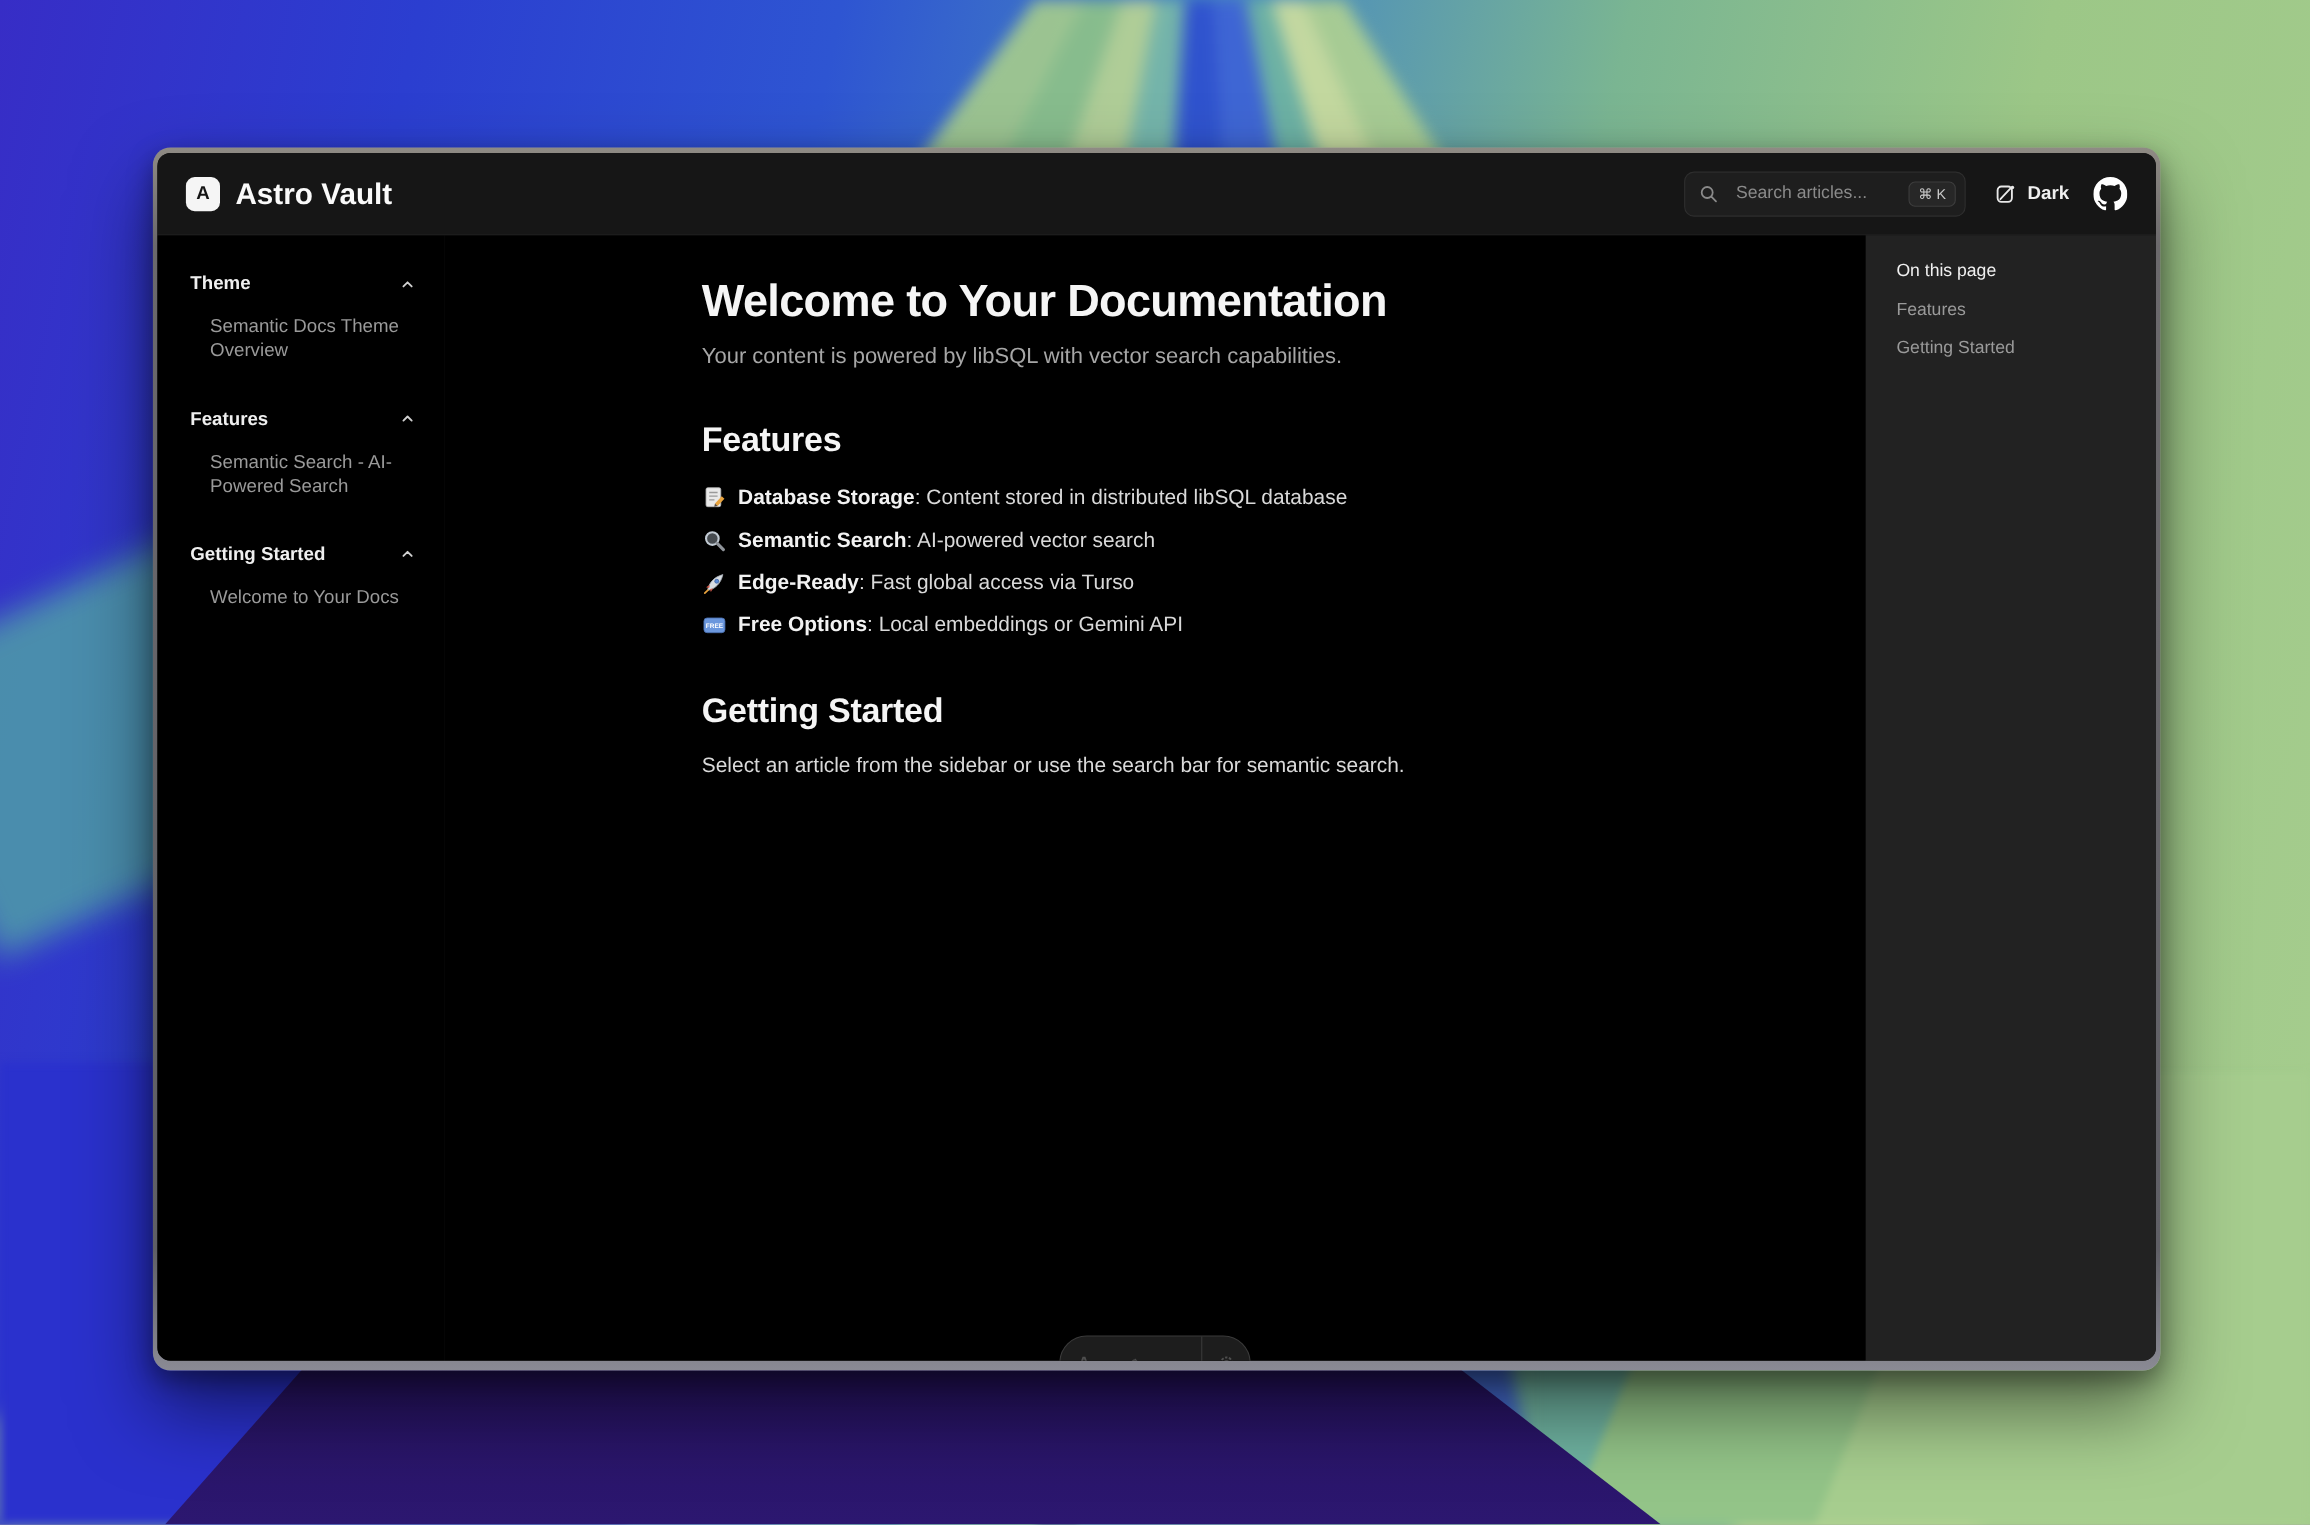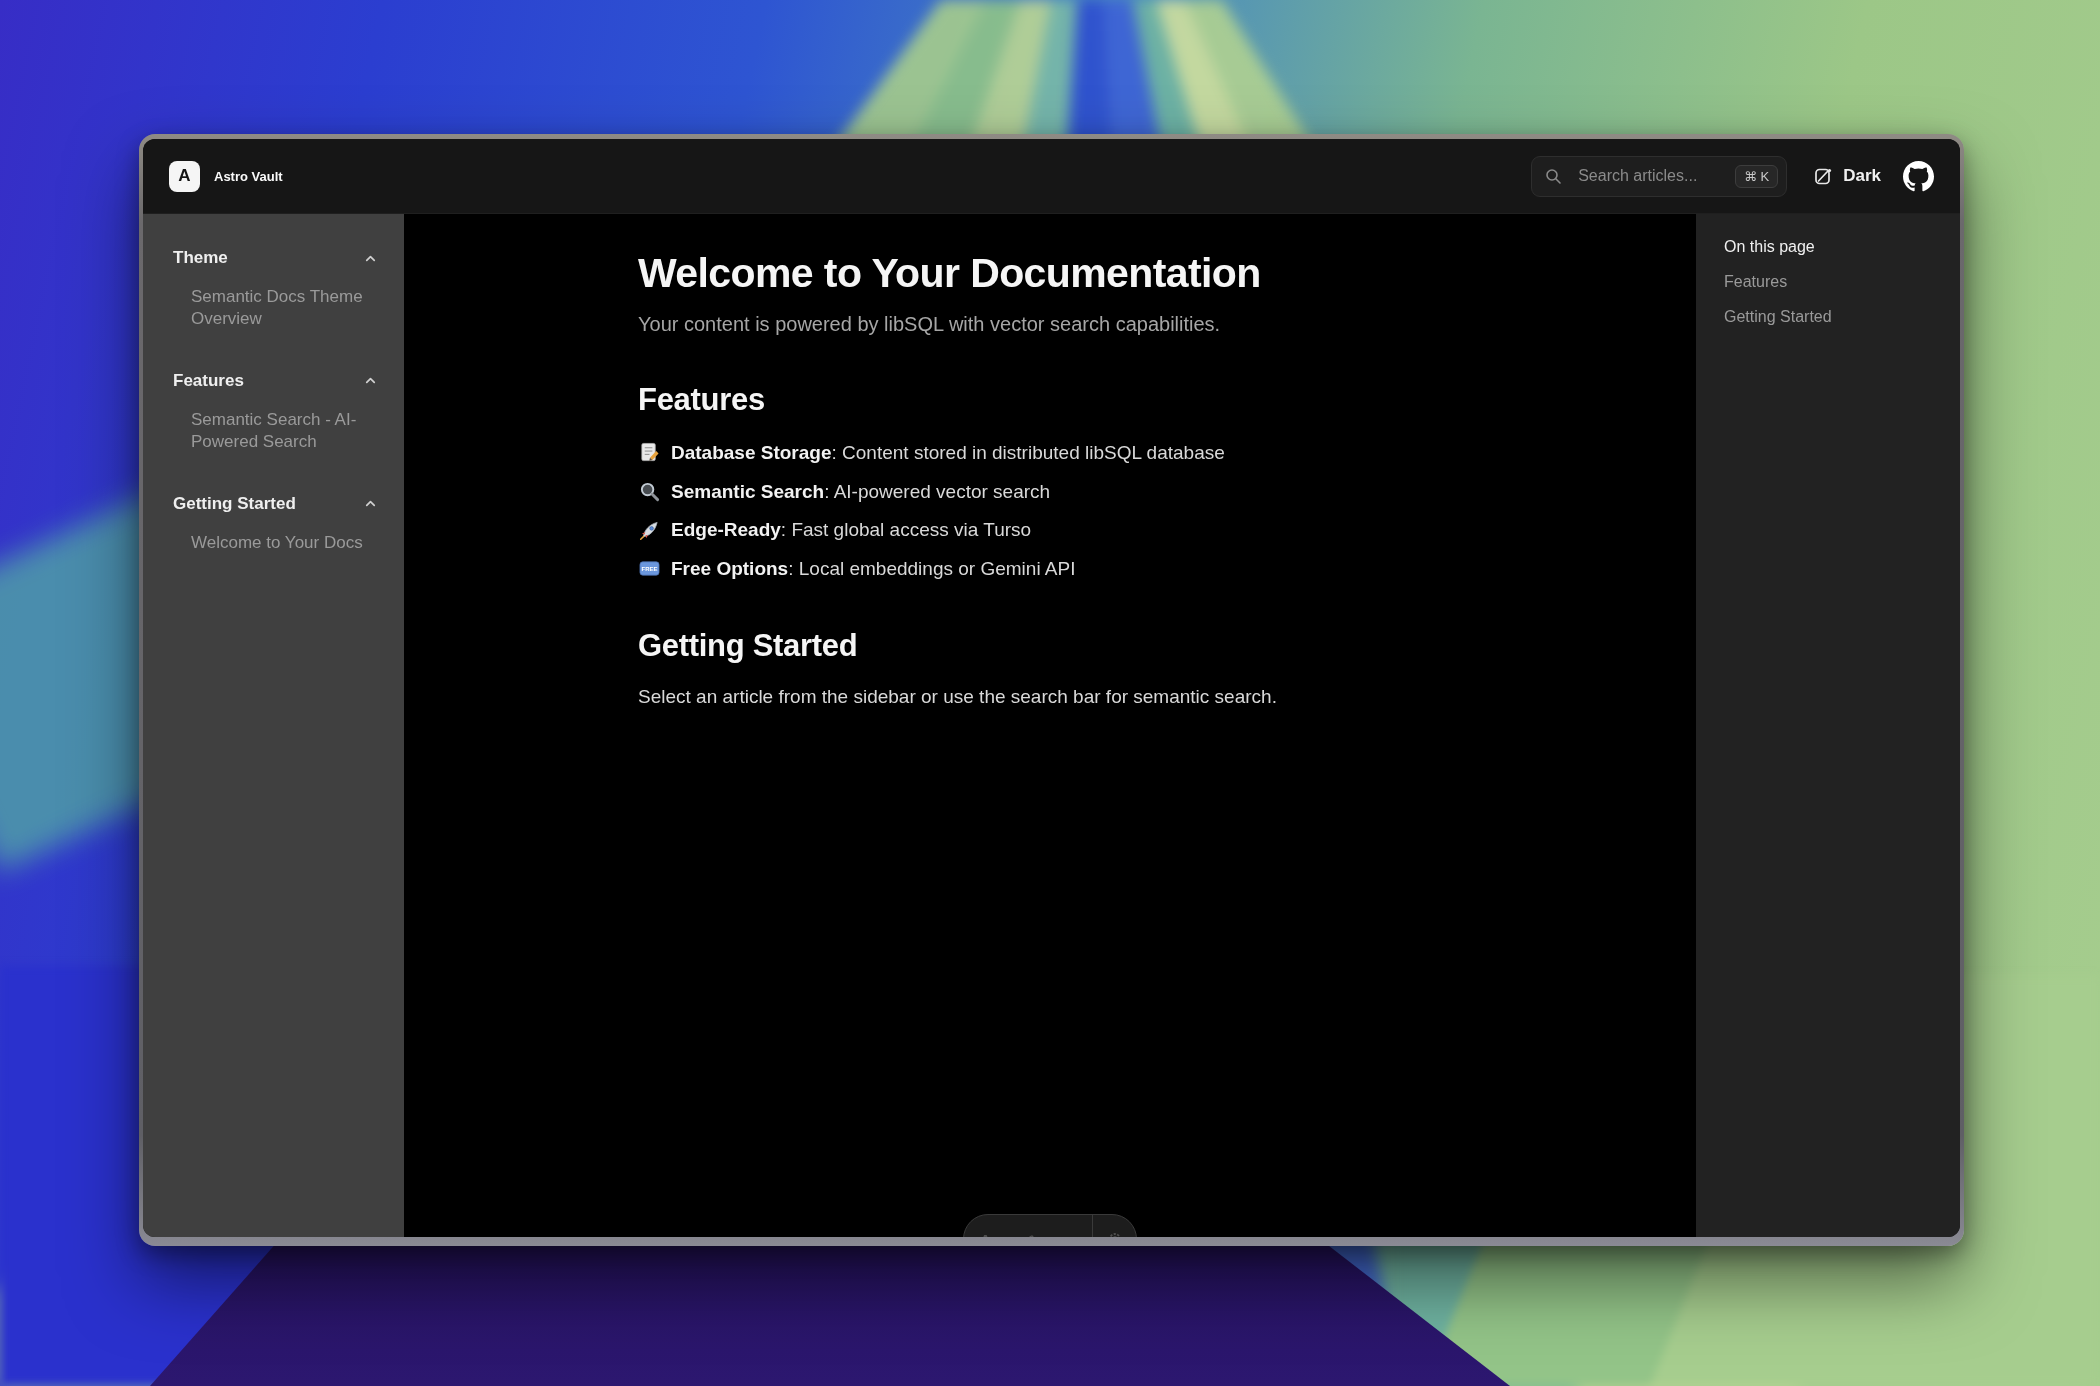--- a/index.html
+++ b/index.html
@@ -62,21 +62,21 @@
   .header {
     flex:none; height:75px; background:#161616;
     display:flex; align-items:center; padding:0 26px; gap:14px;
     border-bottom:1px solid rgba(255,255,255,.04);
   }
   .logo {
     width:31px; height:31px; background:#f5f5f5; border-radius:8px;
     color:#141414; font-weight:800; font-size:17px;
     display:flex; align-items:center; justify-content:center; cursor:pointer;
   }
-  .app-title { font-size:13px; font-weight:700; color:#fafafa; }
+  .app-title { font-size:27px; font-weight:700; color:#fafafa; }
   .search-box {
     margin-left:auto; width:256px; height:41px;
     background:#1e1e1e; border:1px solid #2e2e2e; border-radius:9px;
     display:flex; align-items:center; padding:0 8px 0 13px; gap:16px;
   }
   .search-box svg { flex:none; }
   .search-box input {
     flex:1; min-width:0; background:transparent; border:none; outline:none;
     color:#cfcfcf; font-size:16px; font-family:inherit;
   }
@@ -89,21 +89,21 @@
     display:flex; align-items:center; gap:9px; margin:0 8px 0 12px;
     color:#f0f0f0; font-size:17px; font-weight:600; cursor:pointer; background:none; border:none;
     font-family:inherit;
   }
   .gh-link { display:flex; align-items:center; cursor:pointer; }
 
   
   .body-row { flex:1; display:flex; min-height:0; }
 
   .sidebar {
-    flex:none; width:261px; background:#404040;
+    flex:none; width:261px; background:#000000;
     padding:34px 26px 0 30px;
   }
   .nav-section { margin-bottom:40px; }
   .nav-title-row {
     display:flex; justify-content:space-between; align-items:center;
     color:#efefef; font-size:17px; font-weight:700; cursor:pointer;
   }
   .nav-item {
     margin:18px 0 0 18px; color:#9a9a9a; font-size:17px; line-height:1.32; cursor:pointer;
   }

